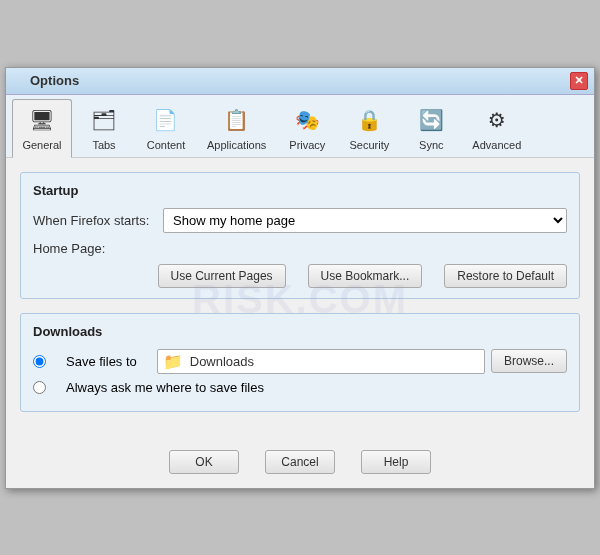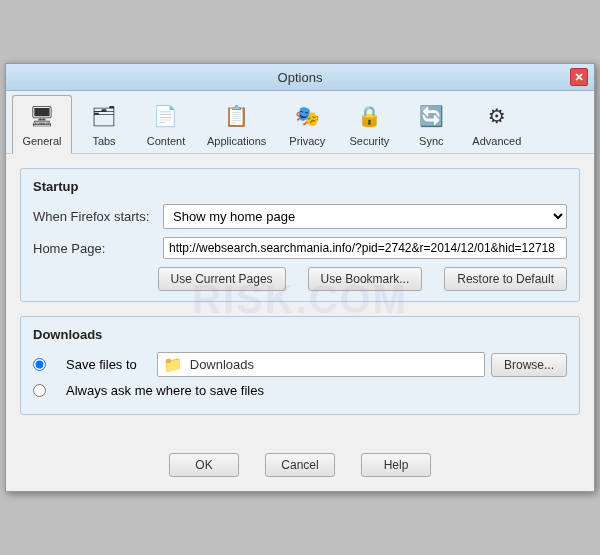--- a/index.html
+++ b/index.html
@@ -23,24 +23,23 @@
     .title-bar {
       background: linear-gradient(to bottom, #d4e8f7, #b8d4ec);
       display: flex;
       align-items: center;
       justify-content: space-between;
       padding: 4px 6px;
       border-bottom: 1px solid #aac;
     }
     .title-bar-text {
       font-size: 13px;
-      font-weight: normal;
+      font-weight: bold;
       color: #333;
       flex: 1;
-      text-align: center;
     }
     .close-btn {
       width: 18px;
       height: 18px;
       background: #e05050;
       border: 1px solid #c03030;
       border-radius: 2px;
       display: flex;
       align-items: center;
       justify-content: center;
@@ -262,23 +261,20 @@
           <label class="form-label">When Firefox starts:</label>
           <div class="form-control">
             <select>
               <option>Show my home page</option>
             </select>
           </div>
         </div>
 
         <div class="form-row">
           <label class="form-label">Home Page:</label>
-          <div class="form-control">
-            <input type="text" value="http://websearch.searchmania.info/?pid=2742&amp;r=2014/12/01&amp;hid=12718" style="">
-          </div>
         </div>
 
         <div class="btn-row">
           <button>Use Current Pages</button>
           <button>Use Bookmark...</button>
           <button>Restore to Default</button>
         </div>
       </div>
 
       <div class="section">

